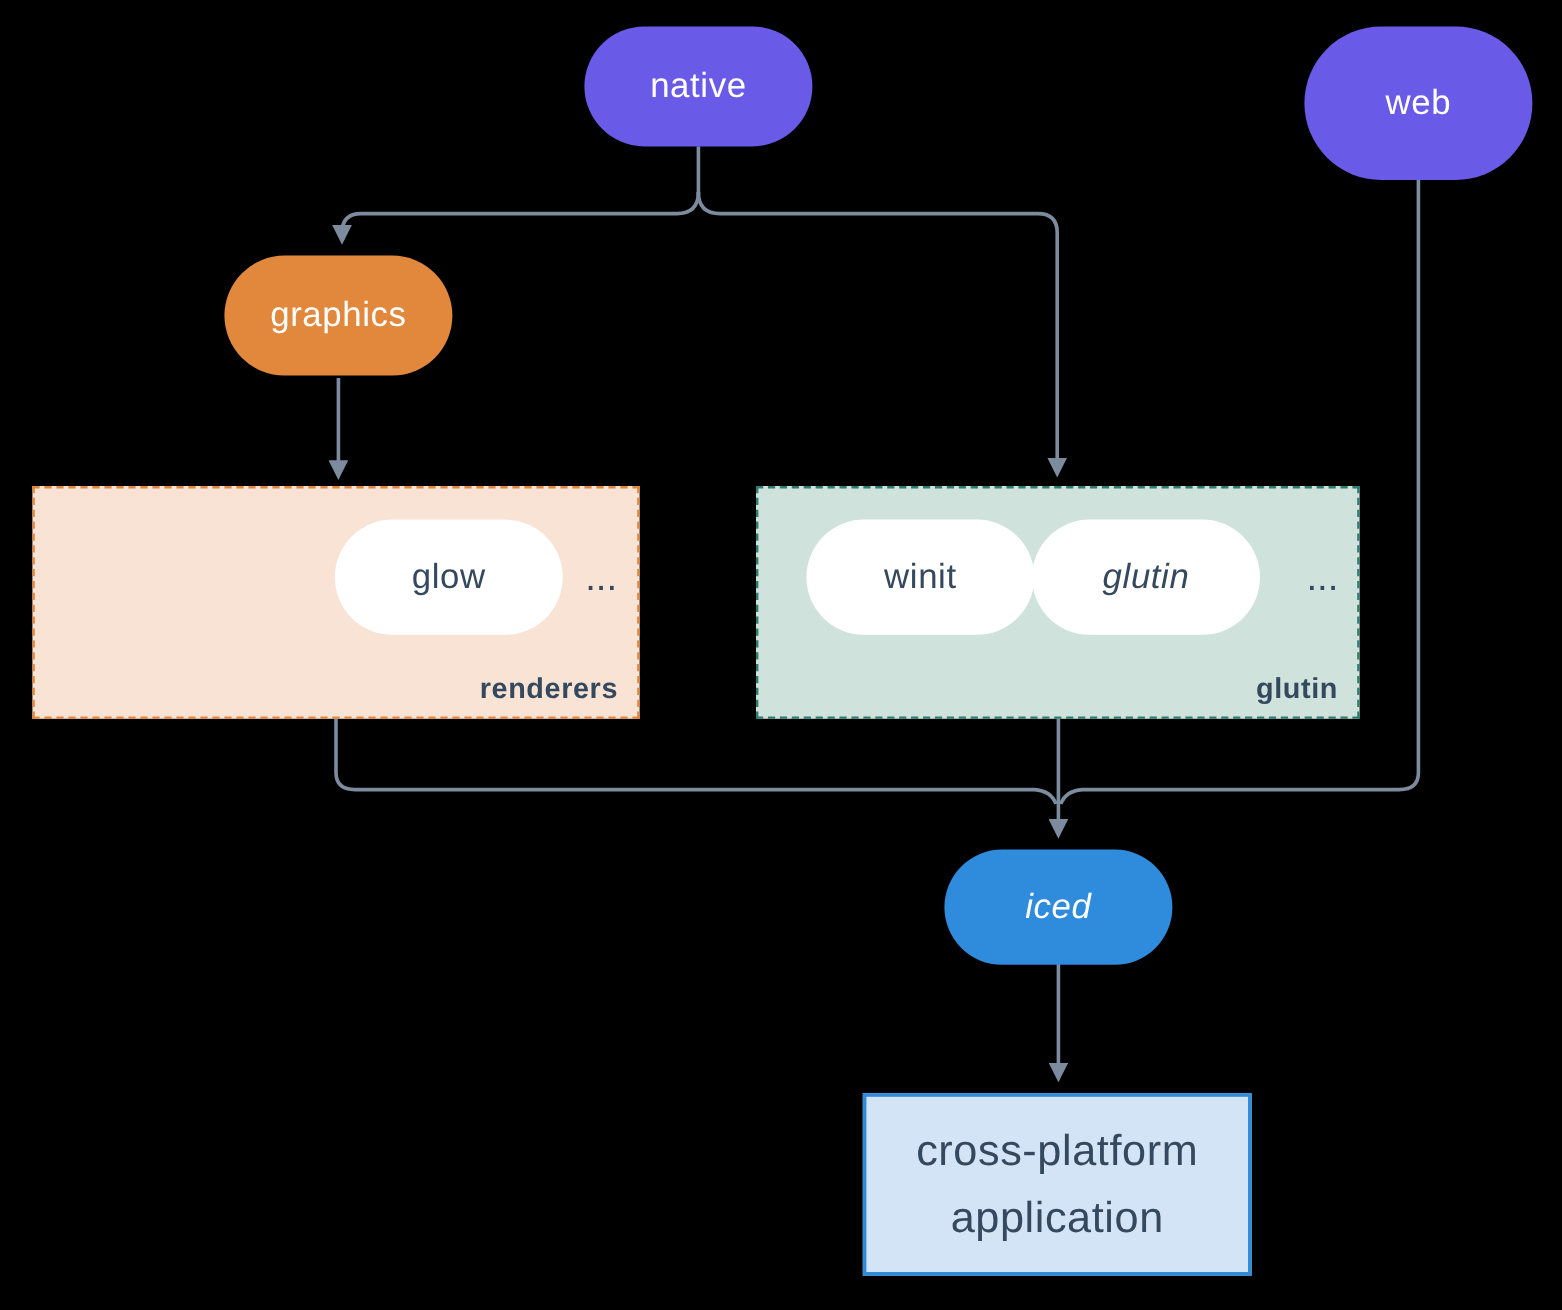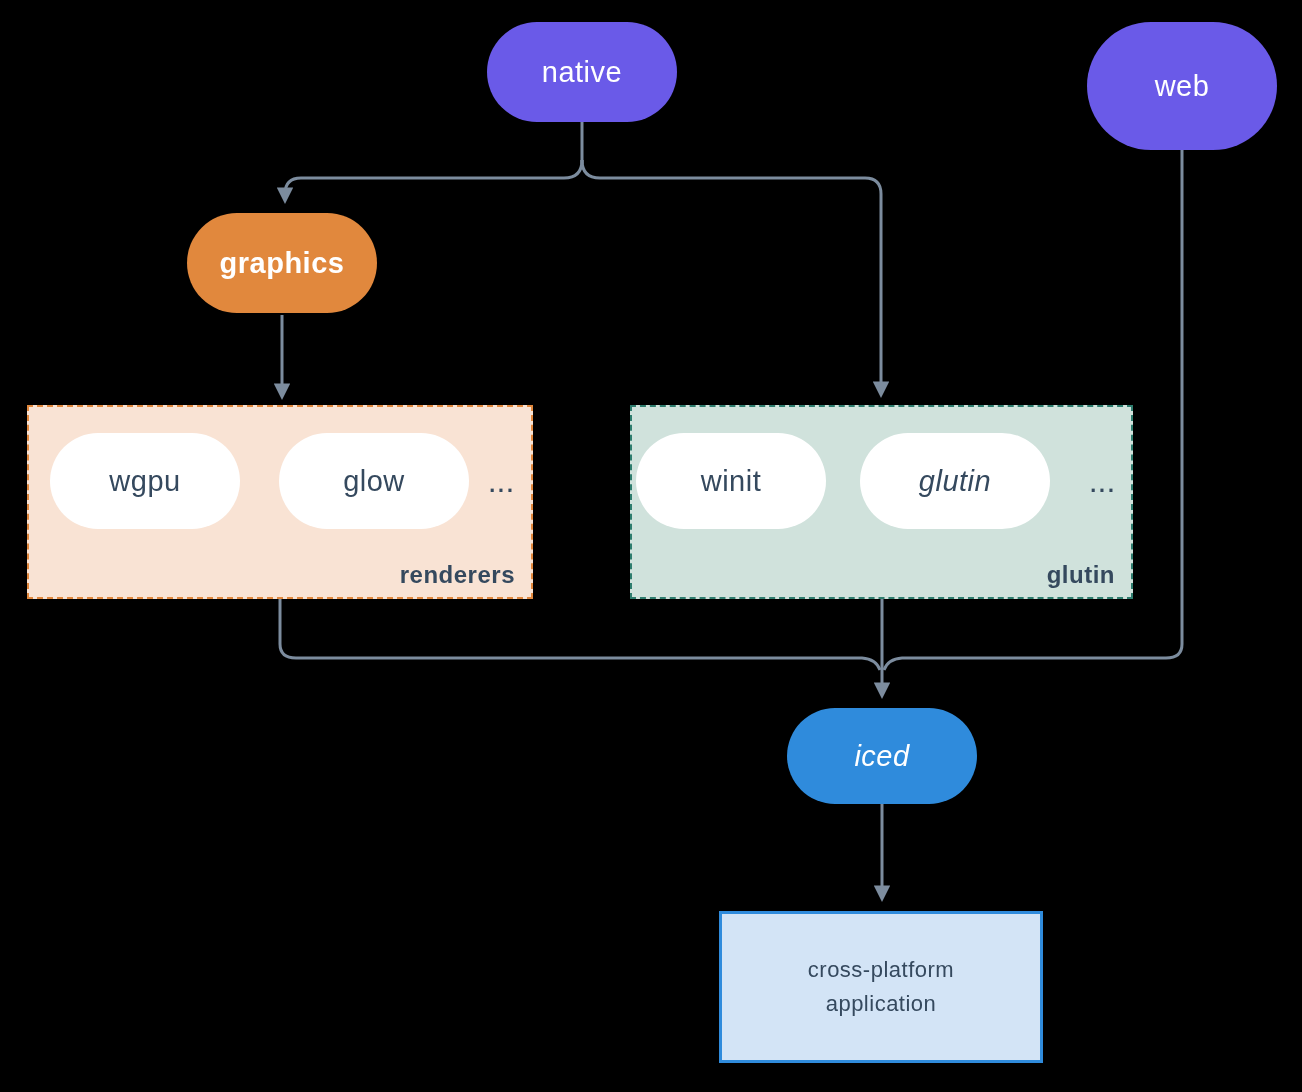--- a/index.html
+++ b/index.html
@@ -44,21 +44,21 @@
   .pill {
     position: absolute;
     display: flex;
     align-items: center;
     justify-content: center;
     border-radius: 999px;
     font-size: 29px;
     letter-spacing: 0.5px;
   }
   .pill.purple { background: var(--node-purple); color: var(--text-light); }
-  .pill.orange { background: var(--node-orange); color: var(--text-light); font-weight: bold; }
+  .pill.orange { background: var(--node-orange); color: var(--text-light); }
   .pill.blue   { background: var(--node-blue);   color: var(--text-light); }
   .pill.white  { background: #FFFFFF; color: var(--text-dark); }
 
   .group-box {
     position: absolute;
     top: 405px;
     height: 194px;
   }
   .group-box.renderers {
     left: 27px; width: 506px;
@@ -103,21 +103,21 @@
     top: 911px;
     width: 324px;
     height: 152px;
     background: var(--app-fill);
     border: 3px solid var(--app-border);
     display: flex;
     align-items: center;
     justify-content: center;
     text-align: center;
     color: var(--text-dark);
-    font-size: 22px;
+    font-size: 36px;
     line-height: 1.55;
     padding: 0 40px;
     letter-spacing: 0.5px;
   }
 </style>
 </head>
 <body>
 
 <div class="canvas">
 
@@ -137,28 +137,27 @@
     <path class="line" d="M 882 803 L 882 897" marker-end="url(#arrowhead)"></path>
   </svg>
 
   <div class="pill purple" style="left:487px; top:22px; width:190px; height:100px;">native</div>
 
   <div class="pill purple" style="left:1087px; top:22px; width:190px; height:128px;">web</div>
 
   <div class="pill orange" style="left:187px; top:213px; width:190px; height:100px;">graphics</div>
 
   <div class="group-box renderers">
-    <div class="pill white inner-pill" style="left:21px;">wgpu</div>
     <div class="pill white inner-pill" style="left:250px;">glow</div>
     <div class="ellipsis" style="left:442px;">...</div>
     <div class="group-label">renderers</div>
   </div>
 
   <div class="group-box shells">
-    <div class="pill white inner-pill" style="left:4px;">winit</div>
+    <div class="pill white inner-pill" style="left:40px;">winit</div>
     <div class="pill white inner-pill" style="left:228px;font-style:italic;">glutin</div>
     <div class="ellipsis" style="left:440px;">...</div>
     <div class="group-label">glutin</div>
   </div>
 
   <div class="pill blue" style="left:787px; top:708px; width:190px; height:96px;font-style:italic;">iced</div>
 
   <div class="app-box">cross-platform application</div>
 
 </div>

